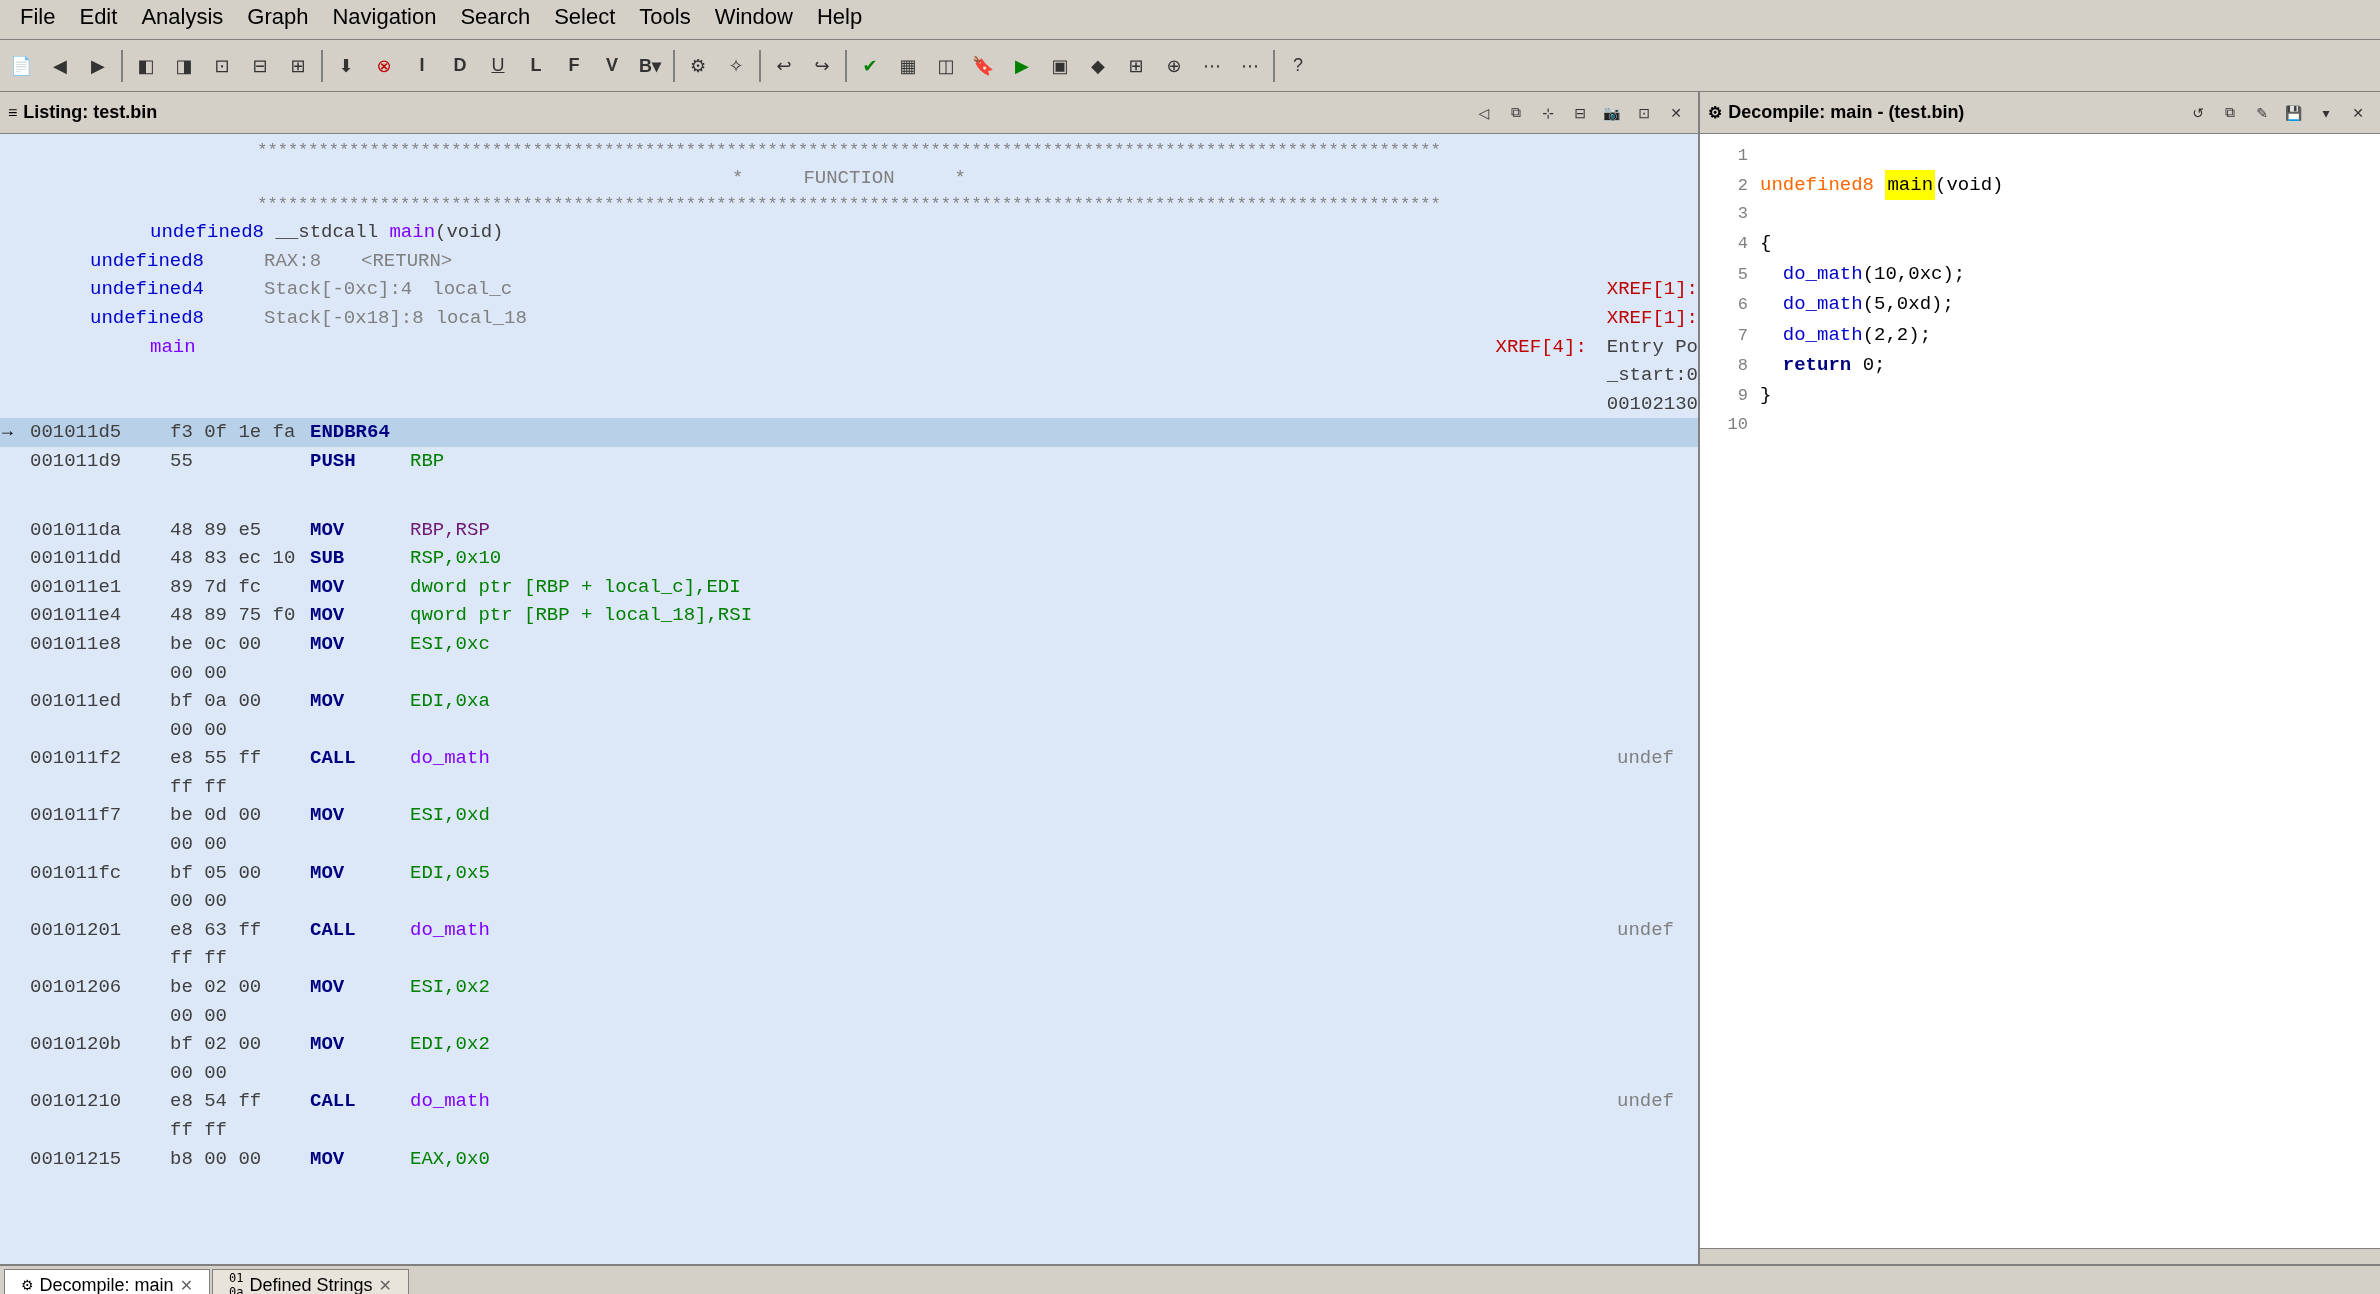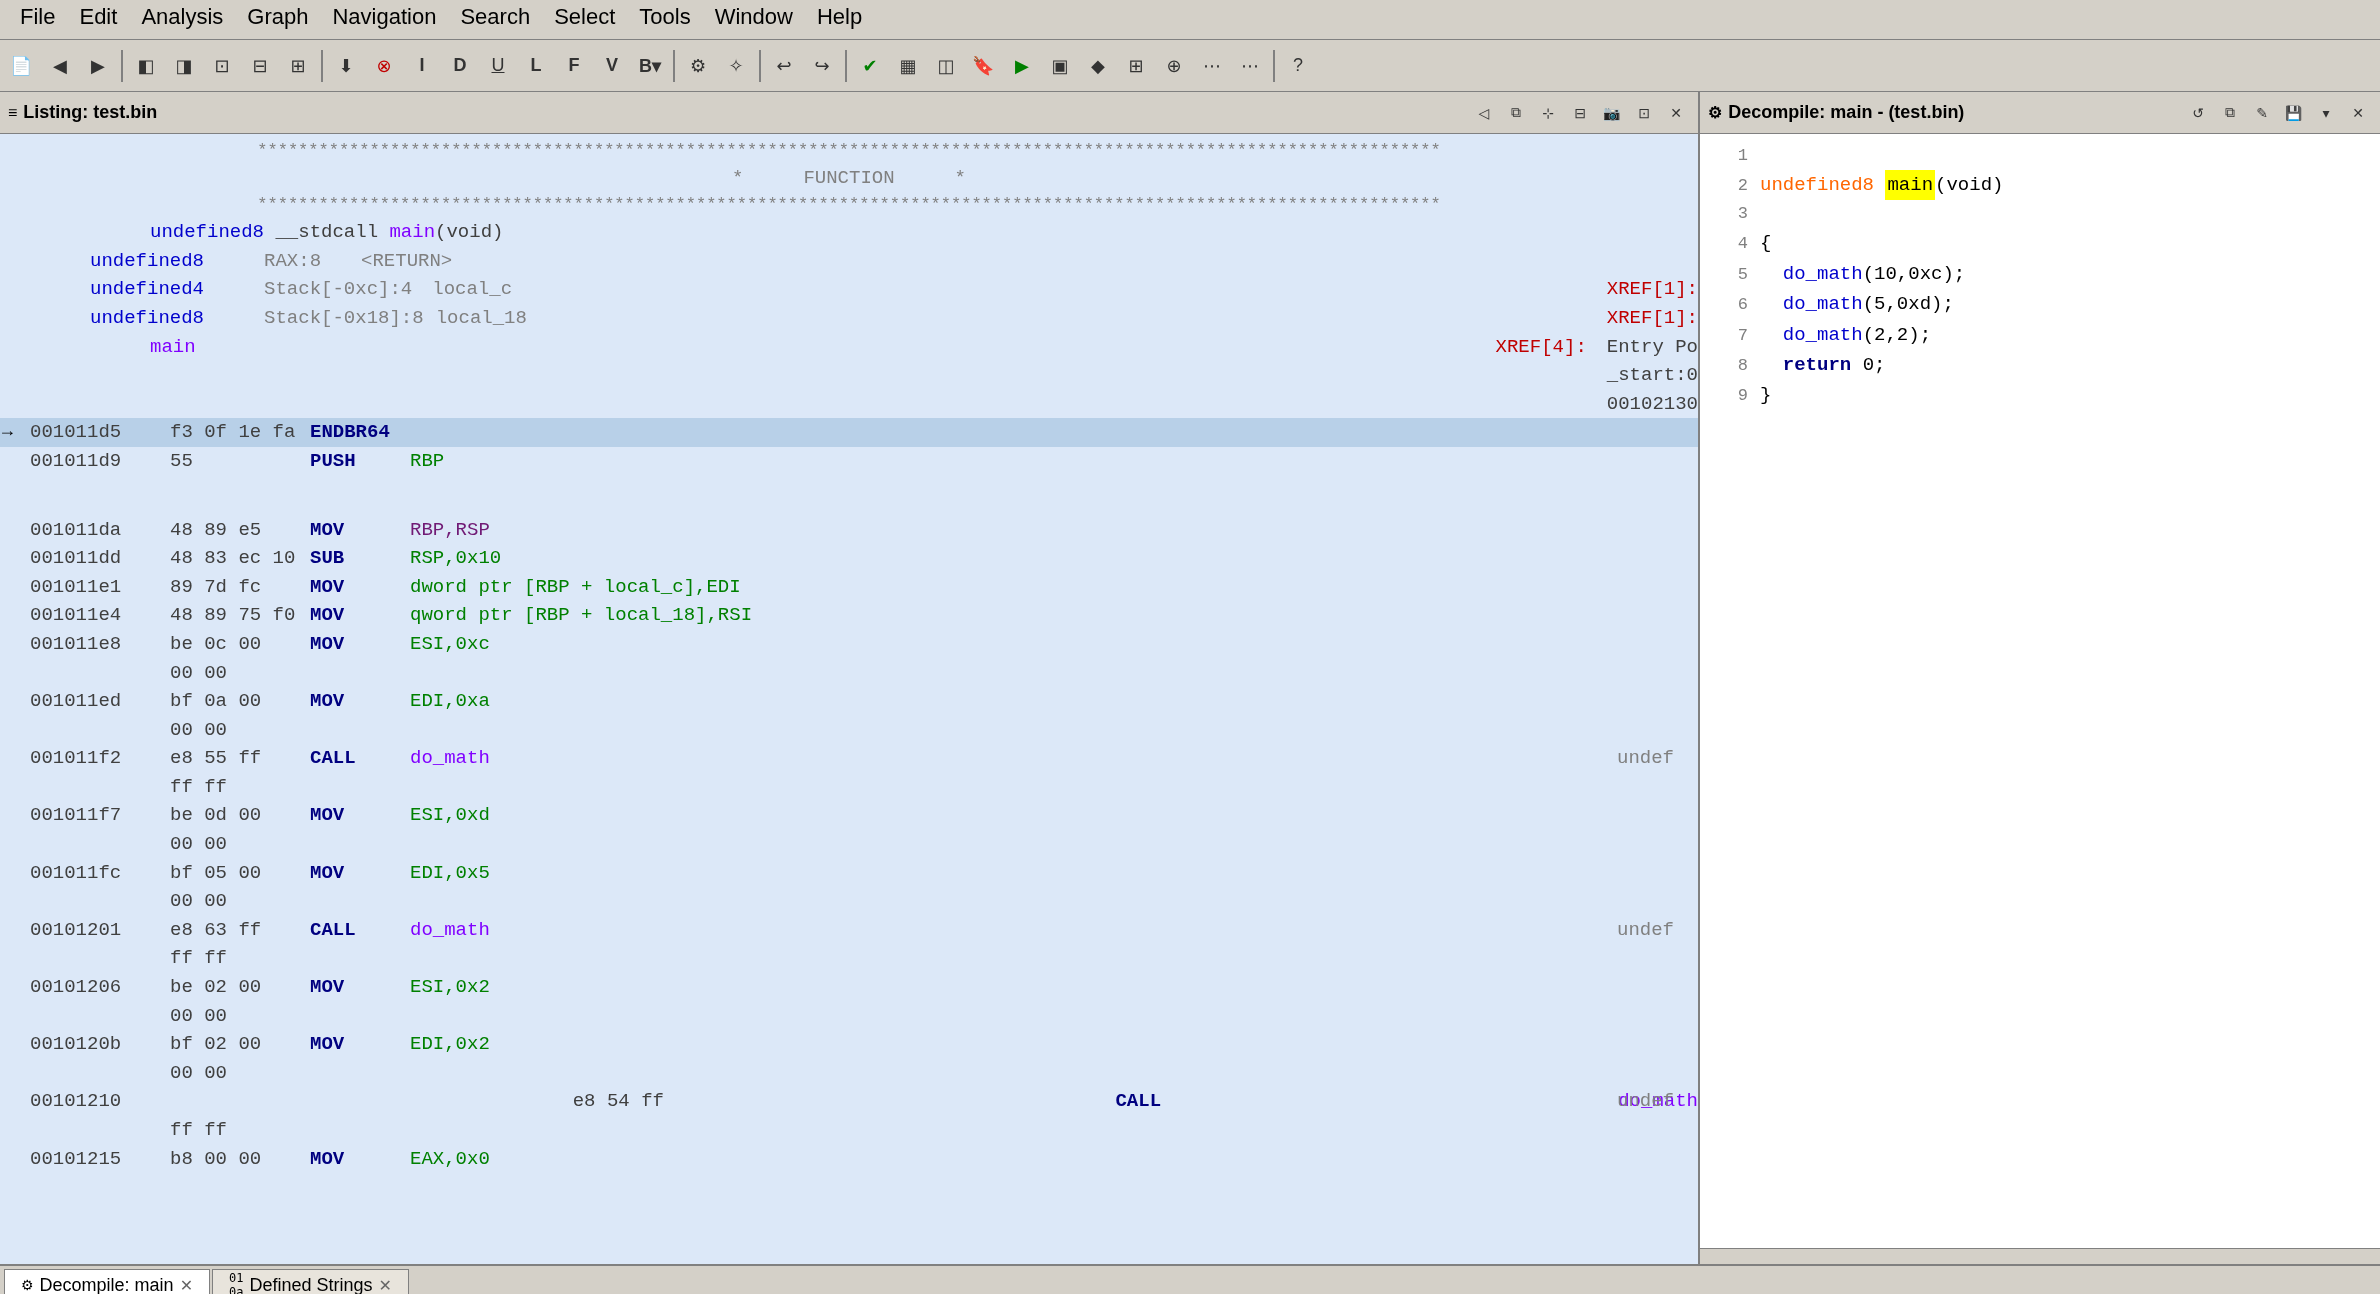--- a/index.html
+++ b/index.html
@@ -467,21 +467,21 @@
         <span class="addr" style="font-size:19px; color:#404040;">0010120b</span>
         <span class="bytes" style="font-size:19px; color:#404040;">bf 02 00</span>
         <span class="mnem" style="font-size:19px; color:#000080; font-weight:bold; min-width:100px;">MOV</span>
         <span style="font-size:19px; color:#008000;">EDI,0x2</span>
       </div>
       <div class="listing-line">
         <span class="addr" style="font-size:19px; color:#404040;"></span>
         <span class="bytes" style="font-size:19px; color:#404040;">00 00</span>
       </div>
 
-      <div class="listing-line" style="position:relative;justify-content:space-between;">
+      <div class="listing-line" style="position:relative;">
         <span class="addr" style="font-size:19px; color:#404040;">00101210</span>
         <span class="bytes" style="font-size:19px; color:#404040;">e8 54 ff</span>
         <span class="mnem" style="font-size:19px; color:#000080; font-weight:bold; min-width:100px;">CALL</span>
         <span style="font-size:19px; color:#8000ff;">do_math</span>
         <span class="undef-comment" style="font-size:19px; color:#808080; position:absolute; right:24px;">undef</span>
       </div>
       <div class="listing-line">
         <span class="addr" style="font-size:19px; color:#404040;"></span>
         <span class="bytes" style="font-size:19px; color:#404040;">ff ff</span>
       </div>
@@ -553,20 +553,23 @@
       <div class="decompile-line">
         <span class="line-num">8</span>
         <span style="font-size:19px; color:#000;">&nbsp;&nbsp;<span style="color:#000080; font-weight:bold;">return</span> 0;</span>
       </div>
 
       <div class="decompile-line">
         <span class="line-num">9</span>
         <span style="font-size:19px; color:#000;">}</span>
       </div>
 
+      <div class="decompile-line">
+        <span class="line-num">10</span>
+      </div>
     </div>
 
     <div style="height:16px; background:#d4d0c8; border-top:1px solid #808080;"></div>
   </div>
 </div>
 
 <div class="bottom-tabs">
   <div class="bottom-tab active">
     <span class="tab-icon">⚙</span>
     <span>Decompile: main</span>

